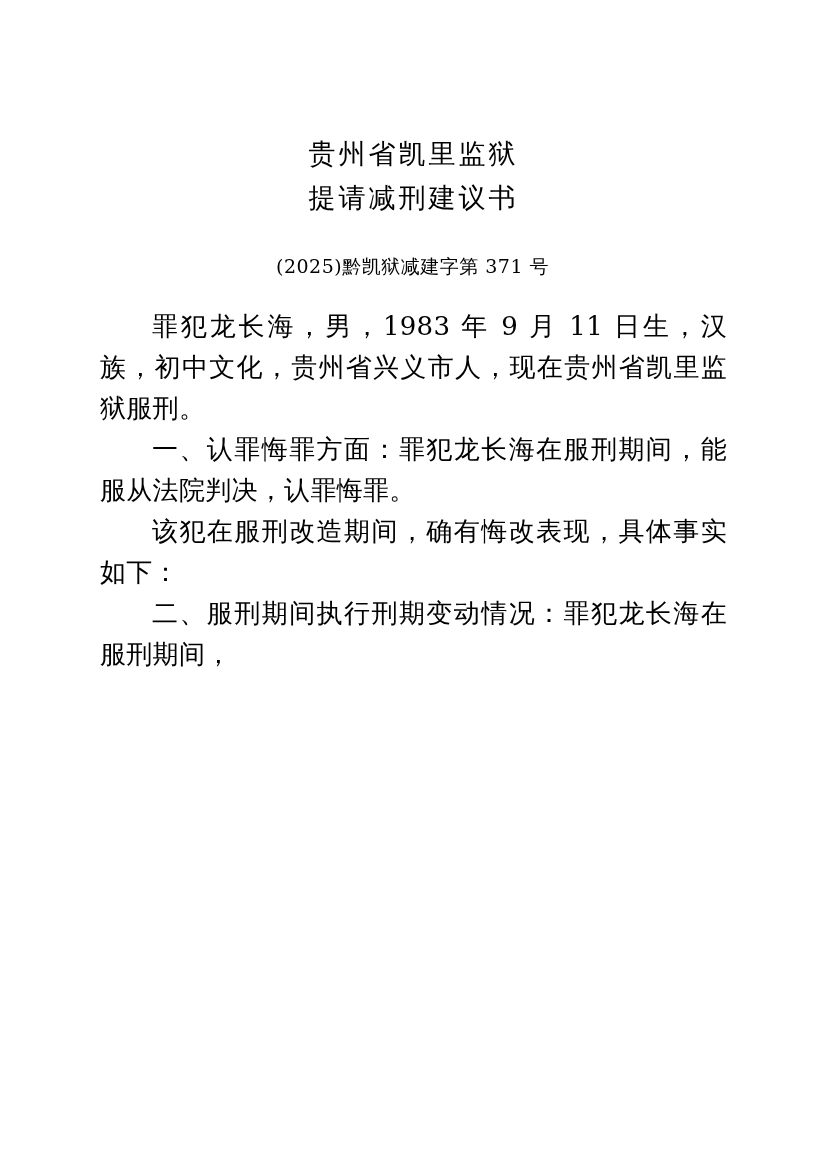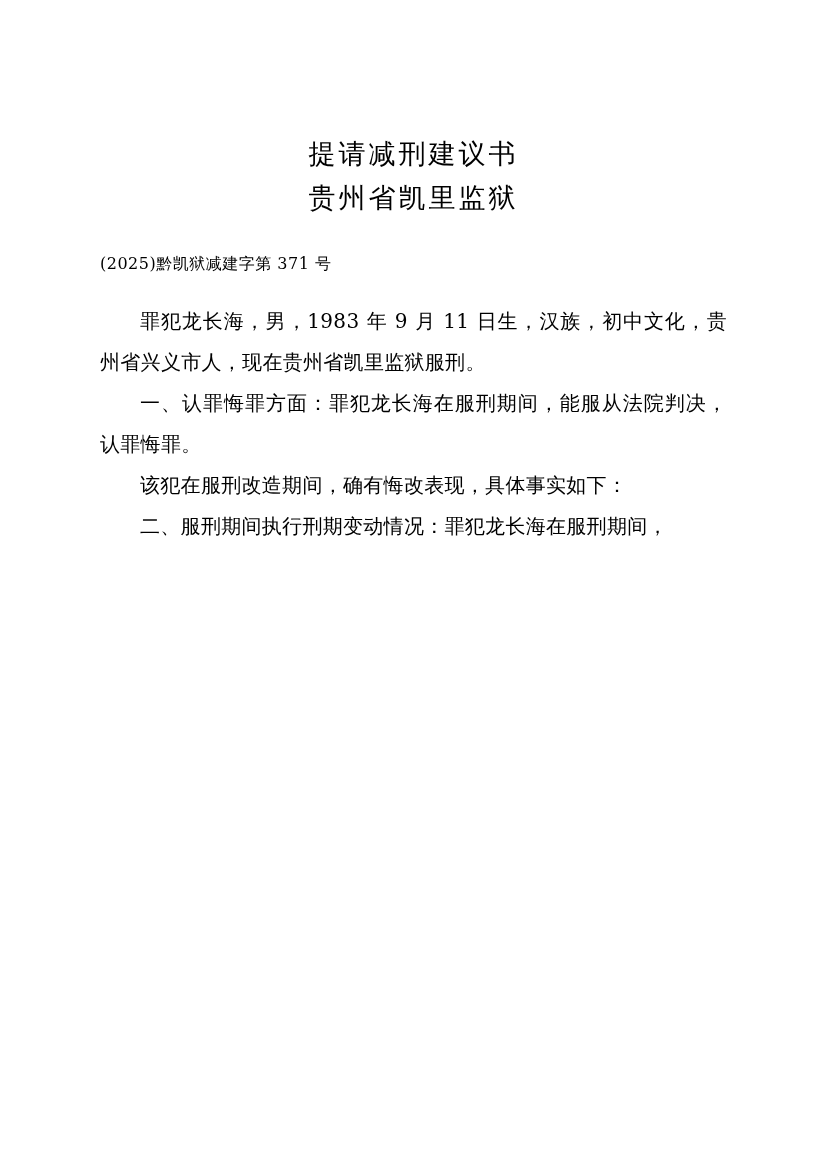--- a/index.html
+++ b/index.html
@@ -30,48 +30,48 @@
     font-size: 27px;
     line-height: 44px;
     letter-spacing: 3px;
     font-weight: normal;
     margin: 0;
   }
   .doc-title .line {
     display: block;
   }
   .doc-number {
-    text-align: left;
-    font-size: 16px;
+    text-align: center;
+    font-size: 19px;
     letter-spacing: 0.5px;
     margin-top: 34px;
     margin-right: 2px;
   }
   .body-text {
     margin-top: 26px;
   }
   .body-text p {
     margin: 0;
-    font-size: 20px;
+    font-size: 26px;
     line-height: 41px;
     text-align: justify;
     text-justify: inter-ideograph;
     text-indent: 2em;
     letter-spacing: 0.3px;
   }
 </style>
 </head>
 <body>
 
 <div class="page">
   <div class="content">
 
     <div class="doc-title">
+      <span class="line">贵州省凯里监狱</span>
       <span class="line">提请减刑建议书</span>
-      <span class="line">贵州省凯里监狱</span>
     </div>
 
     <div class="doc-number">(2025)黔凯狱减建字第 371 号</div>
 
     <div class="body-text">
       <p>罪犯龙长海，男，1983 年 9 月 11 日生，汉族，初中文化，贵州省兴义市人，现在贵州省凯里监狱服刑。</p>
       <p>一、认罪悔罪方面：罪犯龙长海在服刑期间，能服从法院判决，认罪悔罪。</p>
       <p>该犯在服刑改造期间，确有悔改表现，具体事实如下：</p>
       <p>二、服刑期间执行刑期变动情况：罪犯龙长海在服刑期间，</p>
     </div>

